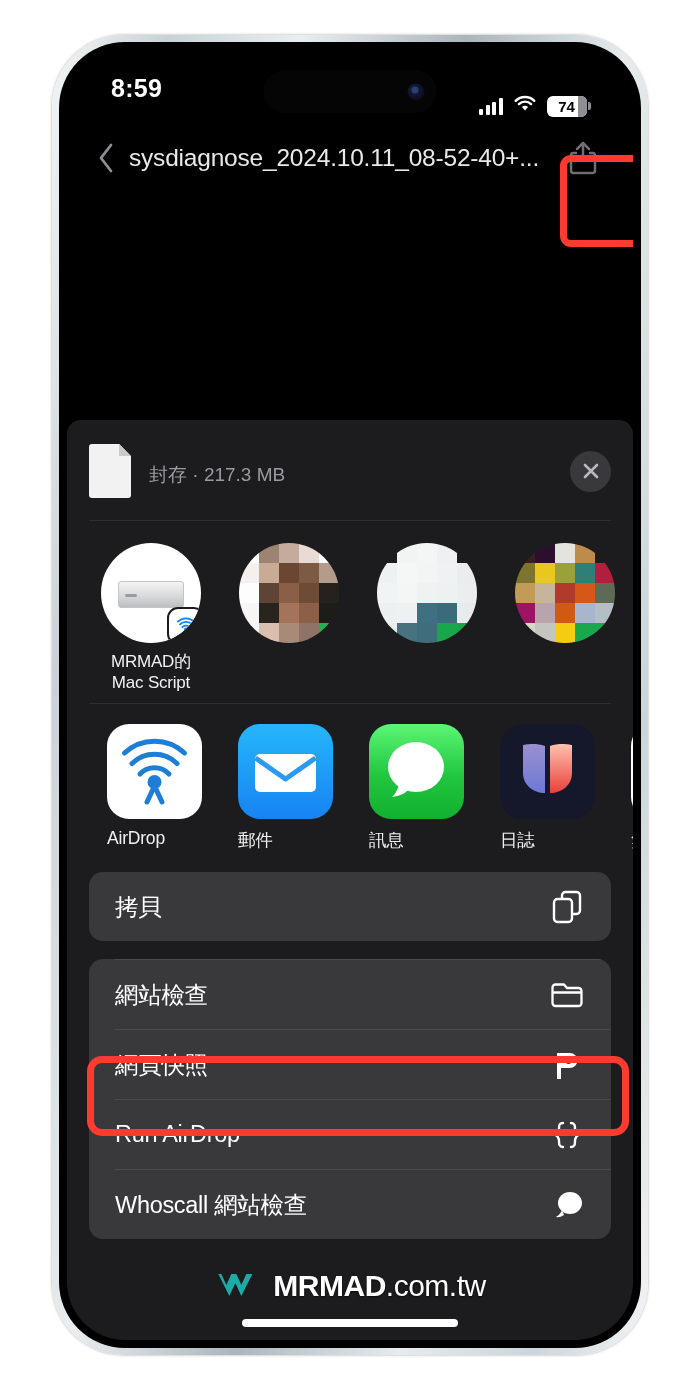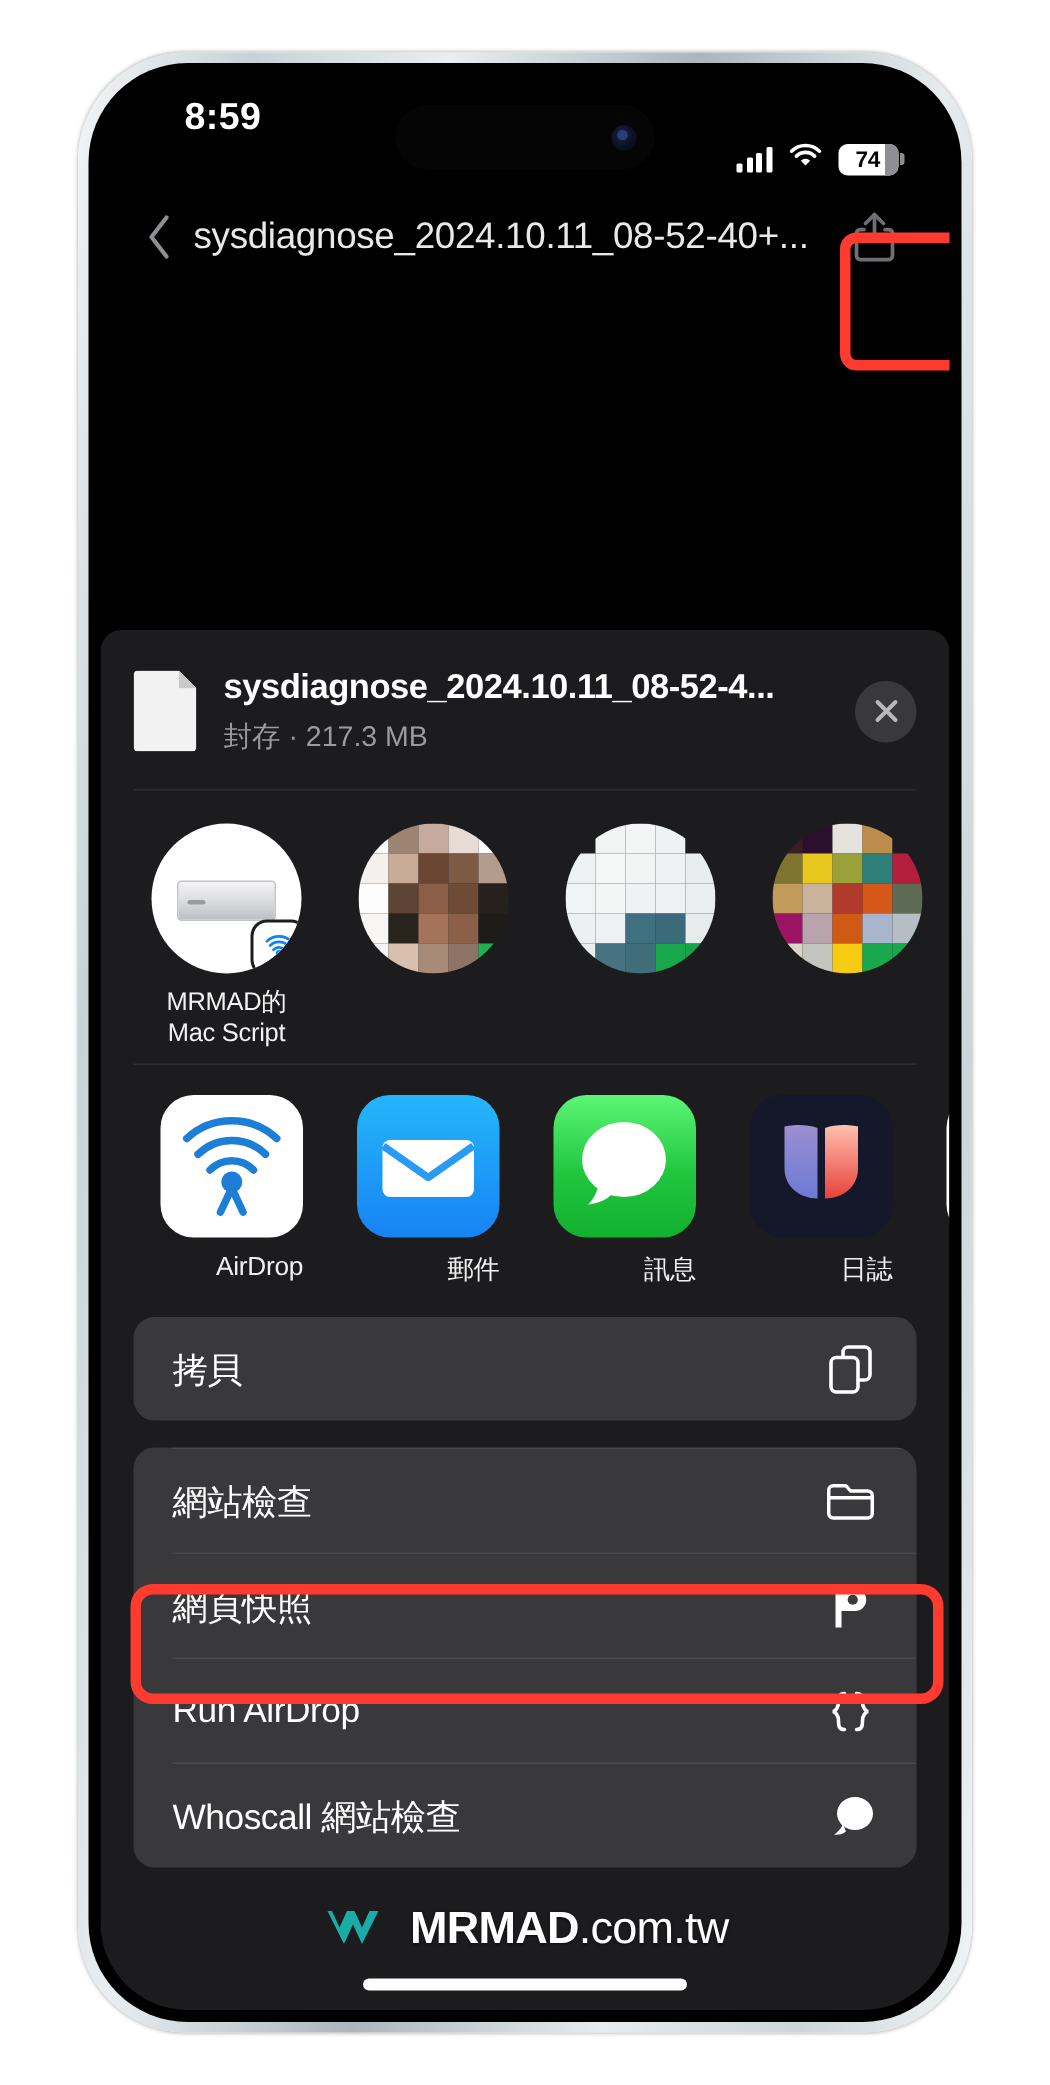--- a/index.html
+++ b/index.html
@@ -40,22 +40,22 @@
     box-shadow: 0 0 1px rgba(0,0,0,.5);
   }
   #btn-action { left: 47px; top: 288px; width: 6px; height: 48px; border-radius: 3px 0 0 3px; }
   #btn-vol-up { left: 47px; top: 382px; width: 6px; height: 88px; border-radius: 3px 0 0 3px; }
   #btn-vol-down { left: 47px; top: 490px; width: 6px; height: 88px; border-radius: 3px 0 0 3px; }
   #btn-power { right: 47px; top: 400px; width: 6px; height: 130px; border-radius: 0 3px 3px 0;
                background: linear-gradient(270deg,#9fabb1 0%,#e8eef0 35%,#fdfefe 55%,#b9c4c9 100%); }
 
   
   #status-bar {
-    position: absolute; left: 12px; top: 0; width: 100%; height: 62px;
-    display: flex; justify-content: space-between;
+    position: absolute; left: 0; top: 0; width: 100%; height: 62px;
+    display: flex; align-items: center; justify-content: space-between;
     padding: 14px 42px 0 44px; color: #fff;
   }
   #status-time { font-size: 25px; font-weight: 600; letter-spacing: .3px; }
   #status-right { display: flex; align-items: center; gap: 10px; margin-top: 36px; }
 
   #dynamic-island {
     position: absolute; left: 50%; transform: translateX(-50%);
     top: 20px; width: 173px; height: 43px; border-radius: 22px;
     background: #050505;
   }
@@ -177,21 +177,21 @@
   }
   
   .pixel-grid { position: absolute; inset: 0; display: grid; }
   .pixel-grid span { display: block; }
 
   
   #apps-row {
     display: flex; gap: 36px; padding: 20px 24px 14px 40px;
     overflow: hidden; height: 150px;
   }
-  .app { width: 95px; flex: none; text-align: right; }
+  .app { width: 95px; flex: none; text-align: left; }
   .app-icon {
     width: 95px; height: 95px; border-radius: 22px; margin: 0 auto;
     position: relative; overflow: hidden;
   }
   .app-label { font-size: 17.5px; color: #f0f0f0; margin-top: 9px; letter-spacing:-.2px; }
 
   #icon-airdrop { background: #fff; }
   #icon-messages { background: linear-gradient(180deg,#5bf675 0%,#21c63f 55%,#12b02f 100%); }
   #icon-mail { background: linear-gradient(180deg,#25b6fb 0%,#1783f3 100%); }
   #icon-journal { background: #15172b; }
@@ -277,21 +277,20 @@
             <path d="M8 13H5.5A2.5 2.5 0 0 0 3 15.5v15A2.5 2.5 0 0 0 5.5 33h19a2.5 2.5 0 0 0 2.5-2.5v-15A2.5 2.5 0 0 0 24.5 13H22" stroke="#6e6e73" stroke-width="2.5" fill="none" stroke-linecap="round" stroke-linejoin="round"></path>
           </svg>
         </div>
       </div>
 
       <div id="share-sheet">
 
         <div id="sheet-header">
           <div id="file-icon"></div>
           <div id="file-meta">
-            <div id="file-name">sysdiagnose_2024.10.11_08-52-4...</div>
             <div id="file-sub">封存 · 217.3 MB</div>
           </div>
           <div id="close-button">
             <svg width="20" height="20" viewBox="0 0 20 20">
               <path d="M4 4l12 12M16 4 4 16" stroke="#b8b8bd" stroke-width="2.6" stroke-linecap="round"></path>
             </svg>
           </div>
         </div>
         <div class="sheet-divider"></div>
 

